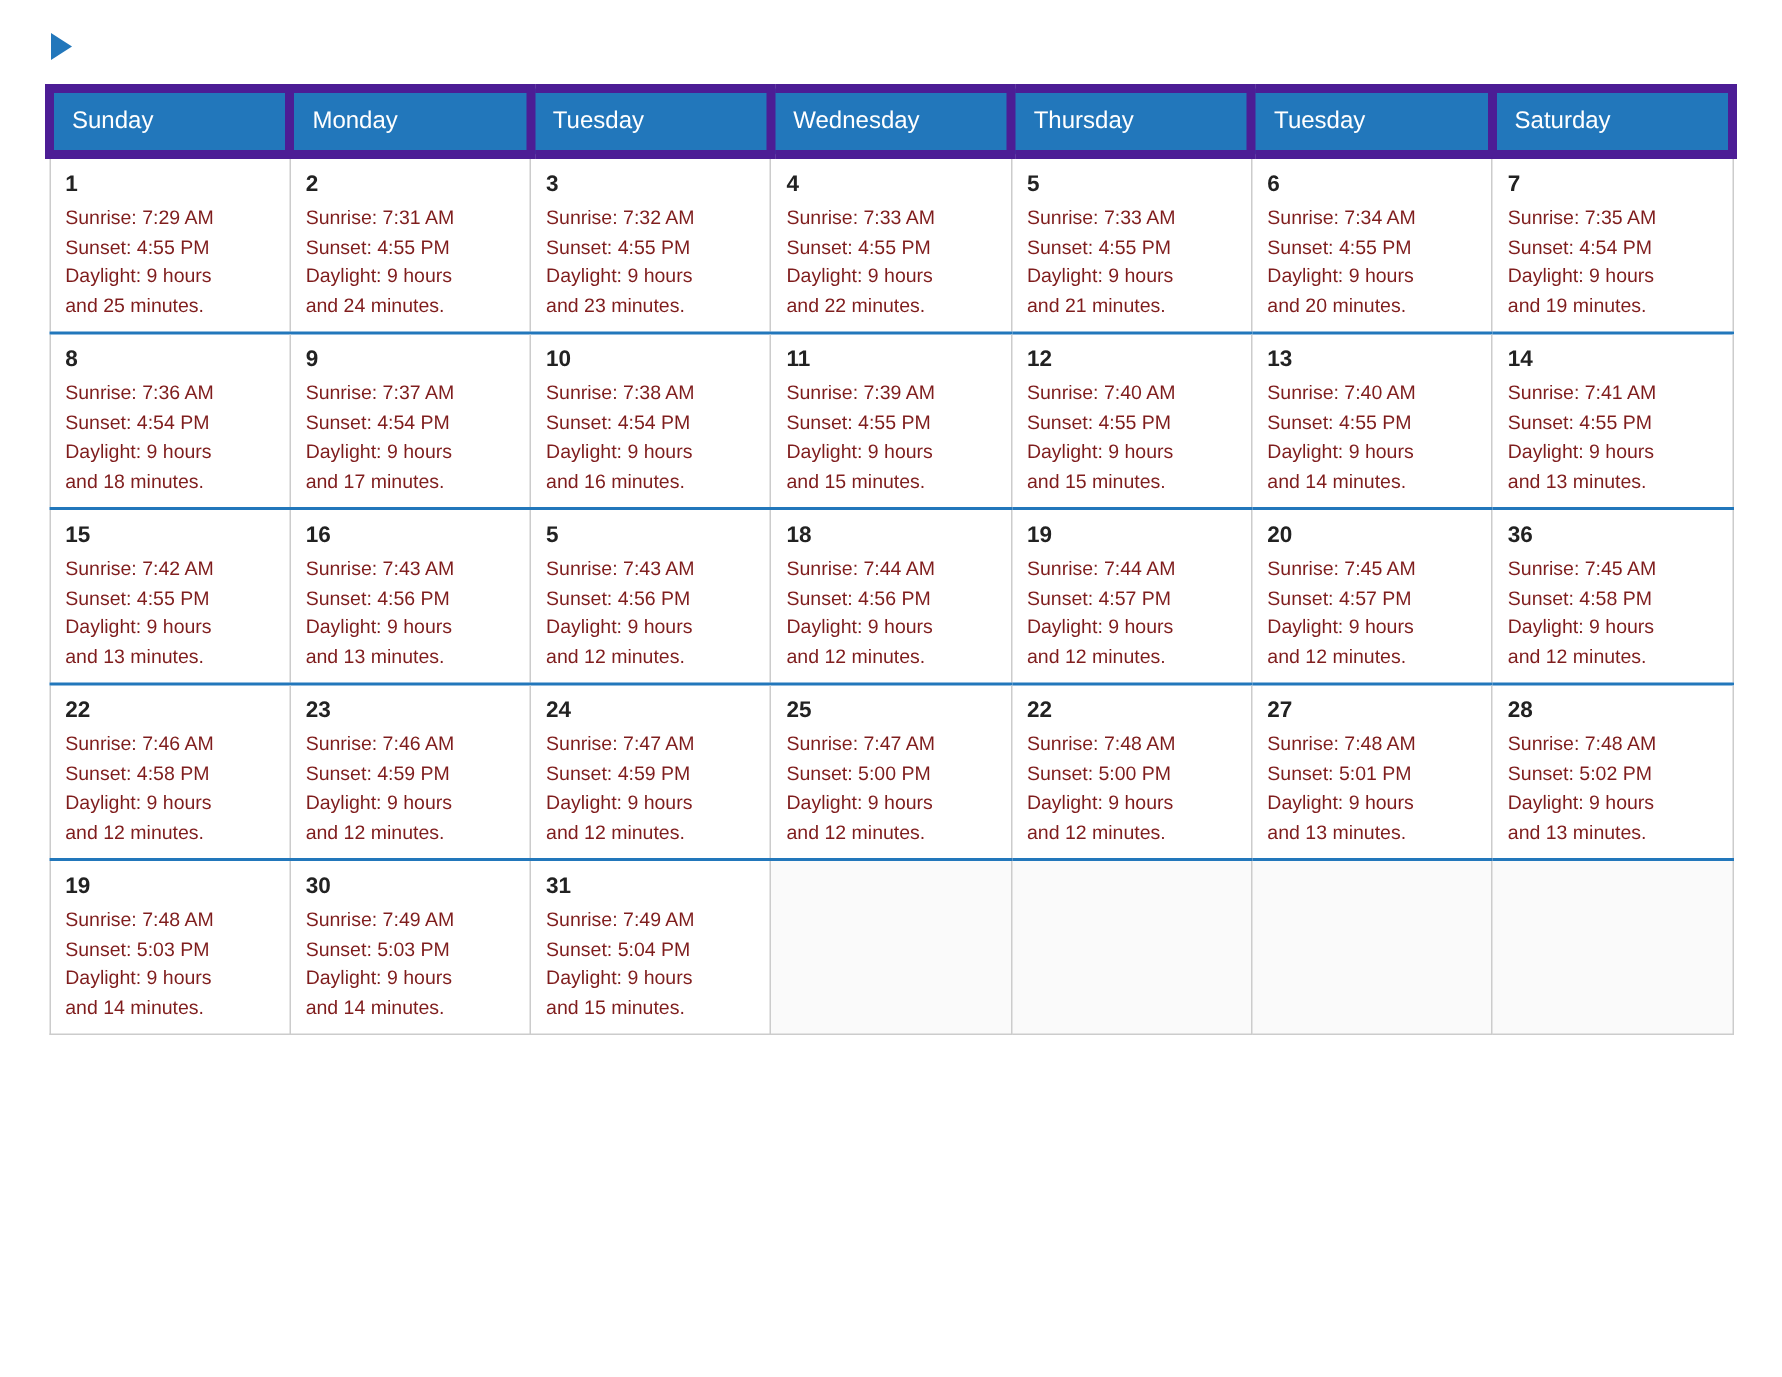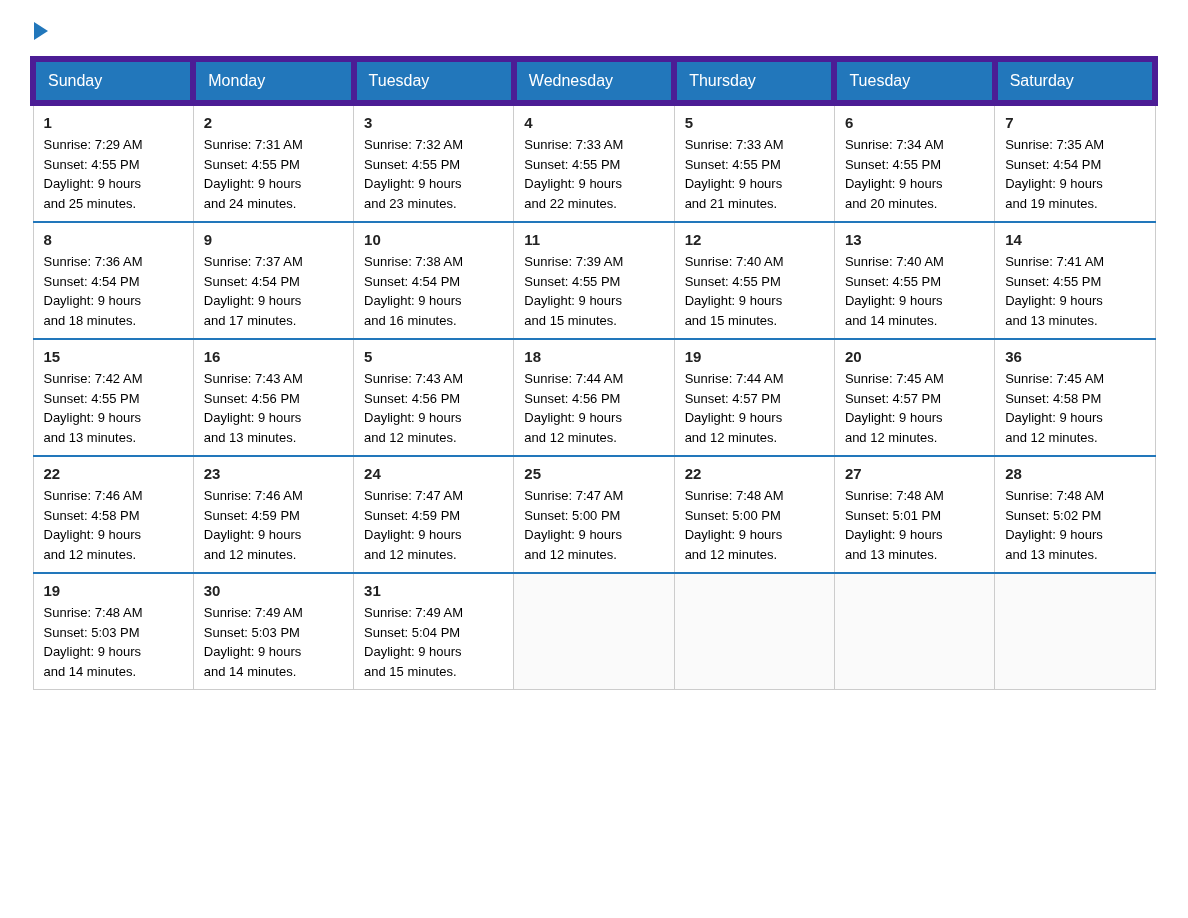--- a/index.html
+++ b/index.html
@@ -85,21 +85,21 @@
     }
     .calendar td .day-num {
       font-size: 15px;
       font-weight: bold;
       color: #222;
       display: block;
       margin-bottom: 4px;
     }
     .calendar td .day-info {
       font-size: 13px;
-      color: #000000;
+      color: #7f1d1d;
       line-height: 1.5;
     }
     .calendar td.empty {
       background: #fafafa;
     }
     .calendar tbody tr td {
       border-top: 2px solid #2277bb;
     }
   </style>
 </head>

